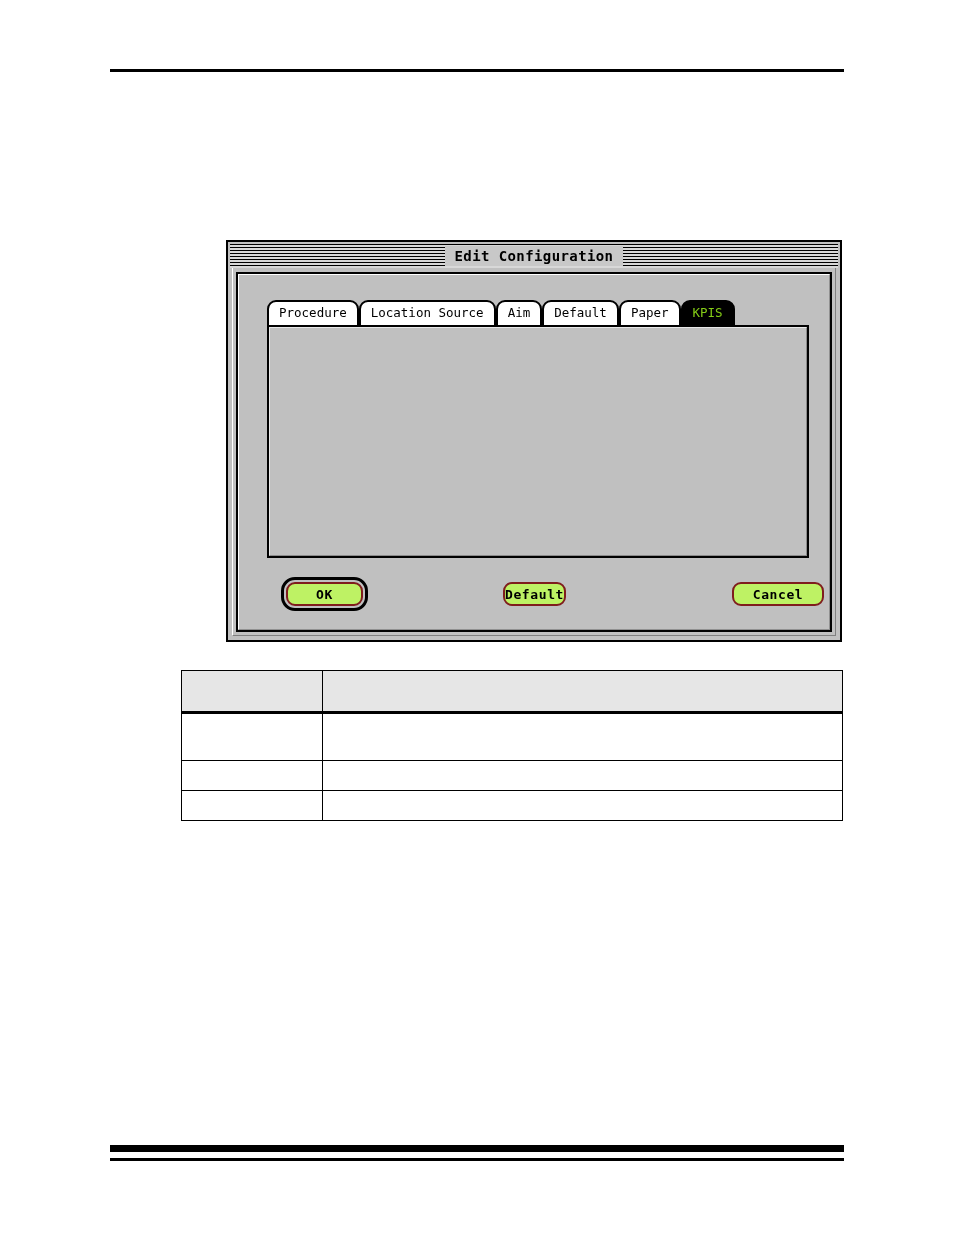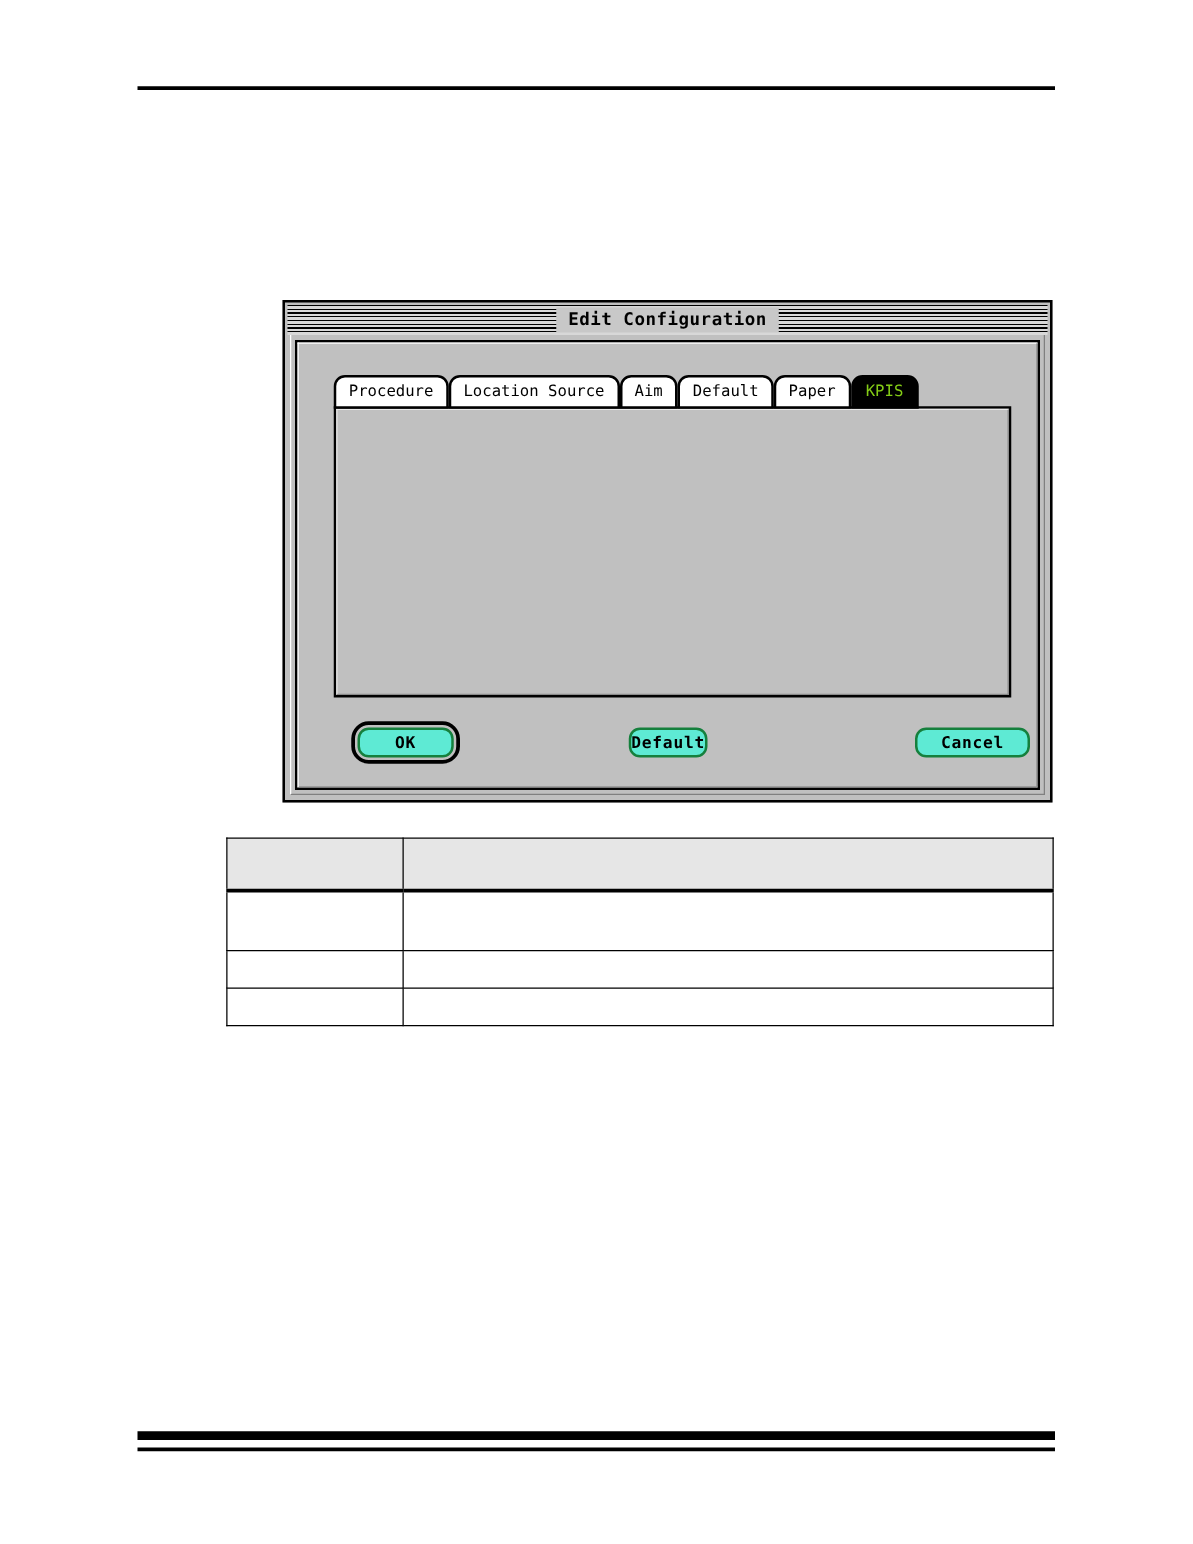--- a/index.html
+++ b/index.html
@@ -250,23 +250,23 @@
     height: 19px;
     white-space: nowrap;
     overflow: hidden;
   }
   .text-field.wide   { width: 392px; }
   .text-field.narrow { width: 145px; }
 
   
   .btn {
     position: absolute;
-    border: 2px solid #15803d;
+    border: 2px solid #7f1d1d;
     border-radius: 9px;
-    background: #5eead4;
+    background: #bef264;
     font-family: "DejaVu Sans Mono", monospace;
     font-size: 13px;
     font-weight: bold;
     letter-spacing: 0.6px;
     color: #000000;
     display: flex;
     align-items: center;
     justify-content: center;
     box-sizing: border-box;
     height: 24px;

